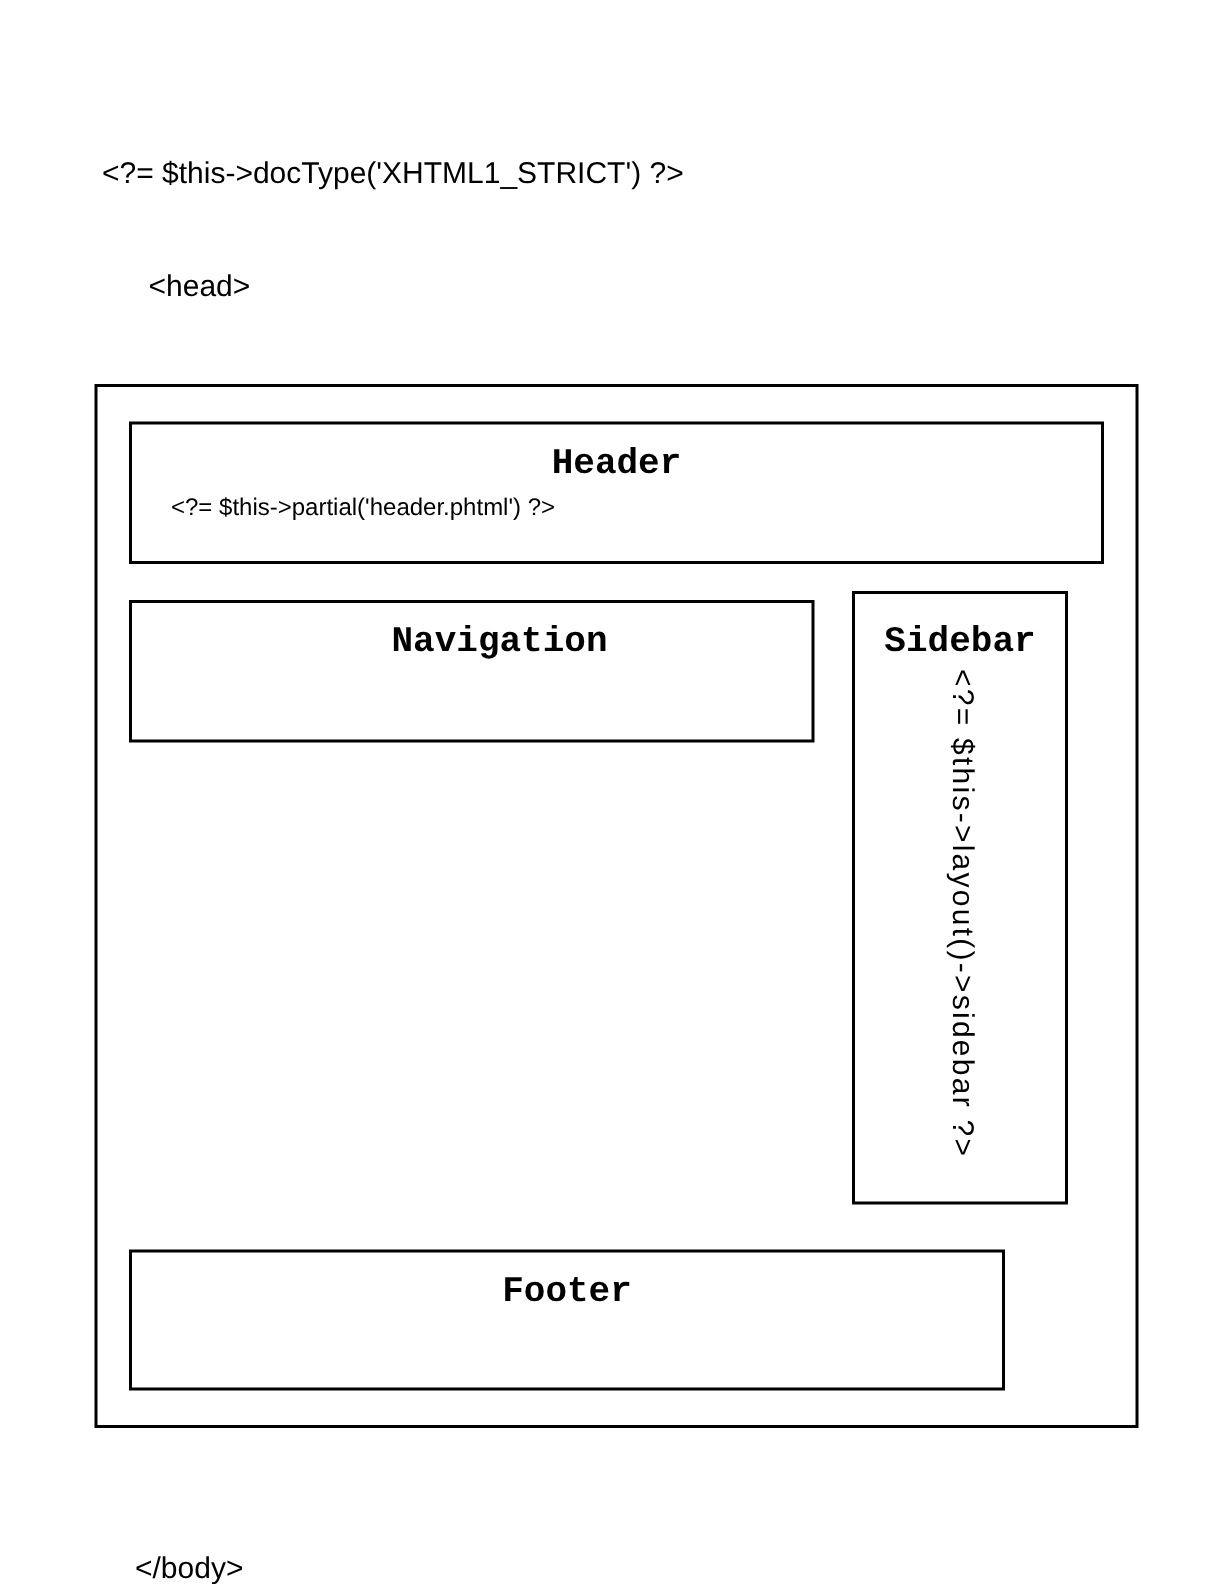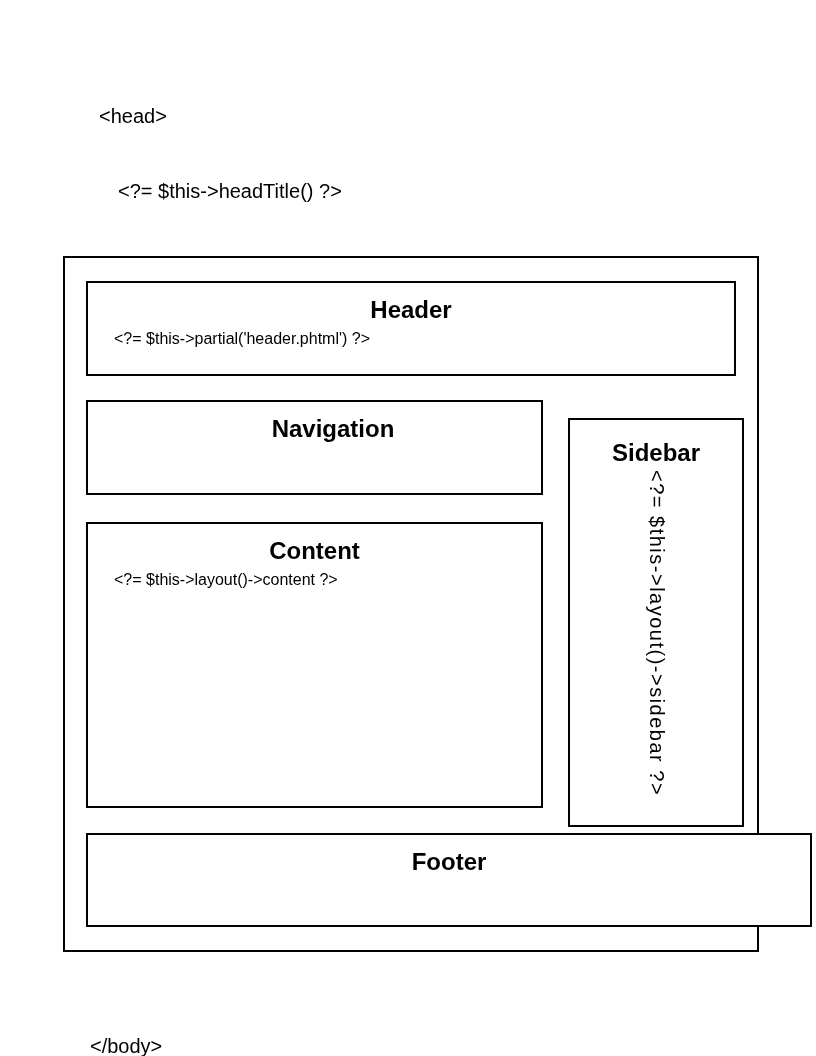--- a/index.html
+++ b/index.html
@@ -19,70 +19,68 @@
   .ind-1 { margin-left: 31px; }
   .ind-2 { margin-left: 50px; }
   .ind-1b { margin-left: 22px; margin-top: 20px; }
 
   .box { position: absolute; border: 2px solid #000000; background: #ffffff; }
   #outer-box { left: 63px; top: 256px; width: 696px; height: 696px; }
   
   #header-box  { left: 21px;  top: 23px;  width: 650px; height: 95px; }
   #nav-box     { left: 21px;  top: 142px; width: 457px; height: 95px; padding-left: 37px; }
   #content-box { left: 21px;  top: 264px; width: 457px; height: 286px; }
-  #sidebar-box { left: 503px; top: 160px; width: 176px; height: 409px; }
-  #footer-box  { left: 21px;  top: 575px; width: 726px; height: 94px; }
+  #sidebar-box { left: 503px; top: 136px; width: 144px; height: 409px; }
+  #footer-box  { left: 21px;  top: 575px; width: 584px; height: 94px; }
 
   .box-title {
     font-size: 24px; font-weight: bold;
     line-height: 30px; text-align: center;
     padding-top: 12px;
+    font-family: Liberation Mono, monospace;
   }
   .box-code {
     font-size: 16px; line-height: 28px;
     padding-left: 26px; white-space: pre;
   }
   #sidebar-box .box-title { padding-top: 18px; }
   .vertical-code {
     writing-mode: vertical-rl;
     font-size: 20px;
     letter-spacing: 1.5px;
     height: 345px;
     width: 24px;
     margin: 2px auto 0;
     white-space: pre;
   }
 </style>
 </head>
 <body>
 
 <div id="code-top" class="code">
+  <div class="code-line">&lt;?= $this-&gt;docType('XHTML1_STRICT') ?&gt;</div>
   <div class="code-line ind-1">&lt;head&gt;</div>
   <div class="code-line ind-2">&lt;?= $this-&gt;headTitle() ?&gt;</div>
   <div class="code-line ind-2">&lt;?= $this-&gt;headScript() ?&gt;</div>
   <div class="code-line ind-2">&lt;?= $this-&gt;headStylesheet() ?&gt;</div>
   <div class="code-line ind-1">&lt;/head&gt;</div>
   <div class="code-line ind-1">&lt;body&gt;</div>
 </div>
 
 <div id="outer-box" class="box">
 
   <div id="header-box" class="box">
     <div class="box-title">Header</div>
     <div class="box-code">&lt;?= $this-&gt;partial('header.phtml') ?&gt;</div>
   </div>
 
   <div id="nav-box" class="box">
     <div class="box-title">Navigation</div>
   </div>
 
-  <div id="content-box" class="box">
-    <div class="box-title">Content</div>
-    <div class="box-code">&lt;?= $this-&gt;layout()-&gt;content ?&gt;</div>
-  </div>
 
   <div id="sidebar-box" class="box">
     <div class="box-title">Sidebar</div>
     <div class="vertical-code">&lt;?= $this-&gt;layout()-&gt;sidebar ?&gt;</div>
   </div>
 
   <div id="footer-box" class="box">
     <div class="box-title">Footer</div>
   </div>
 

